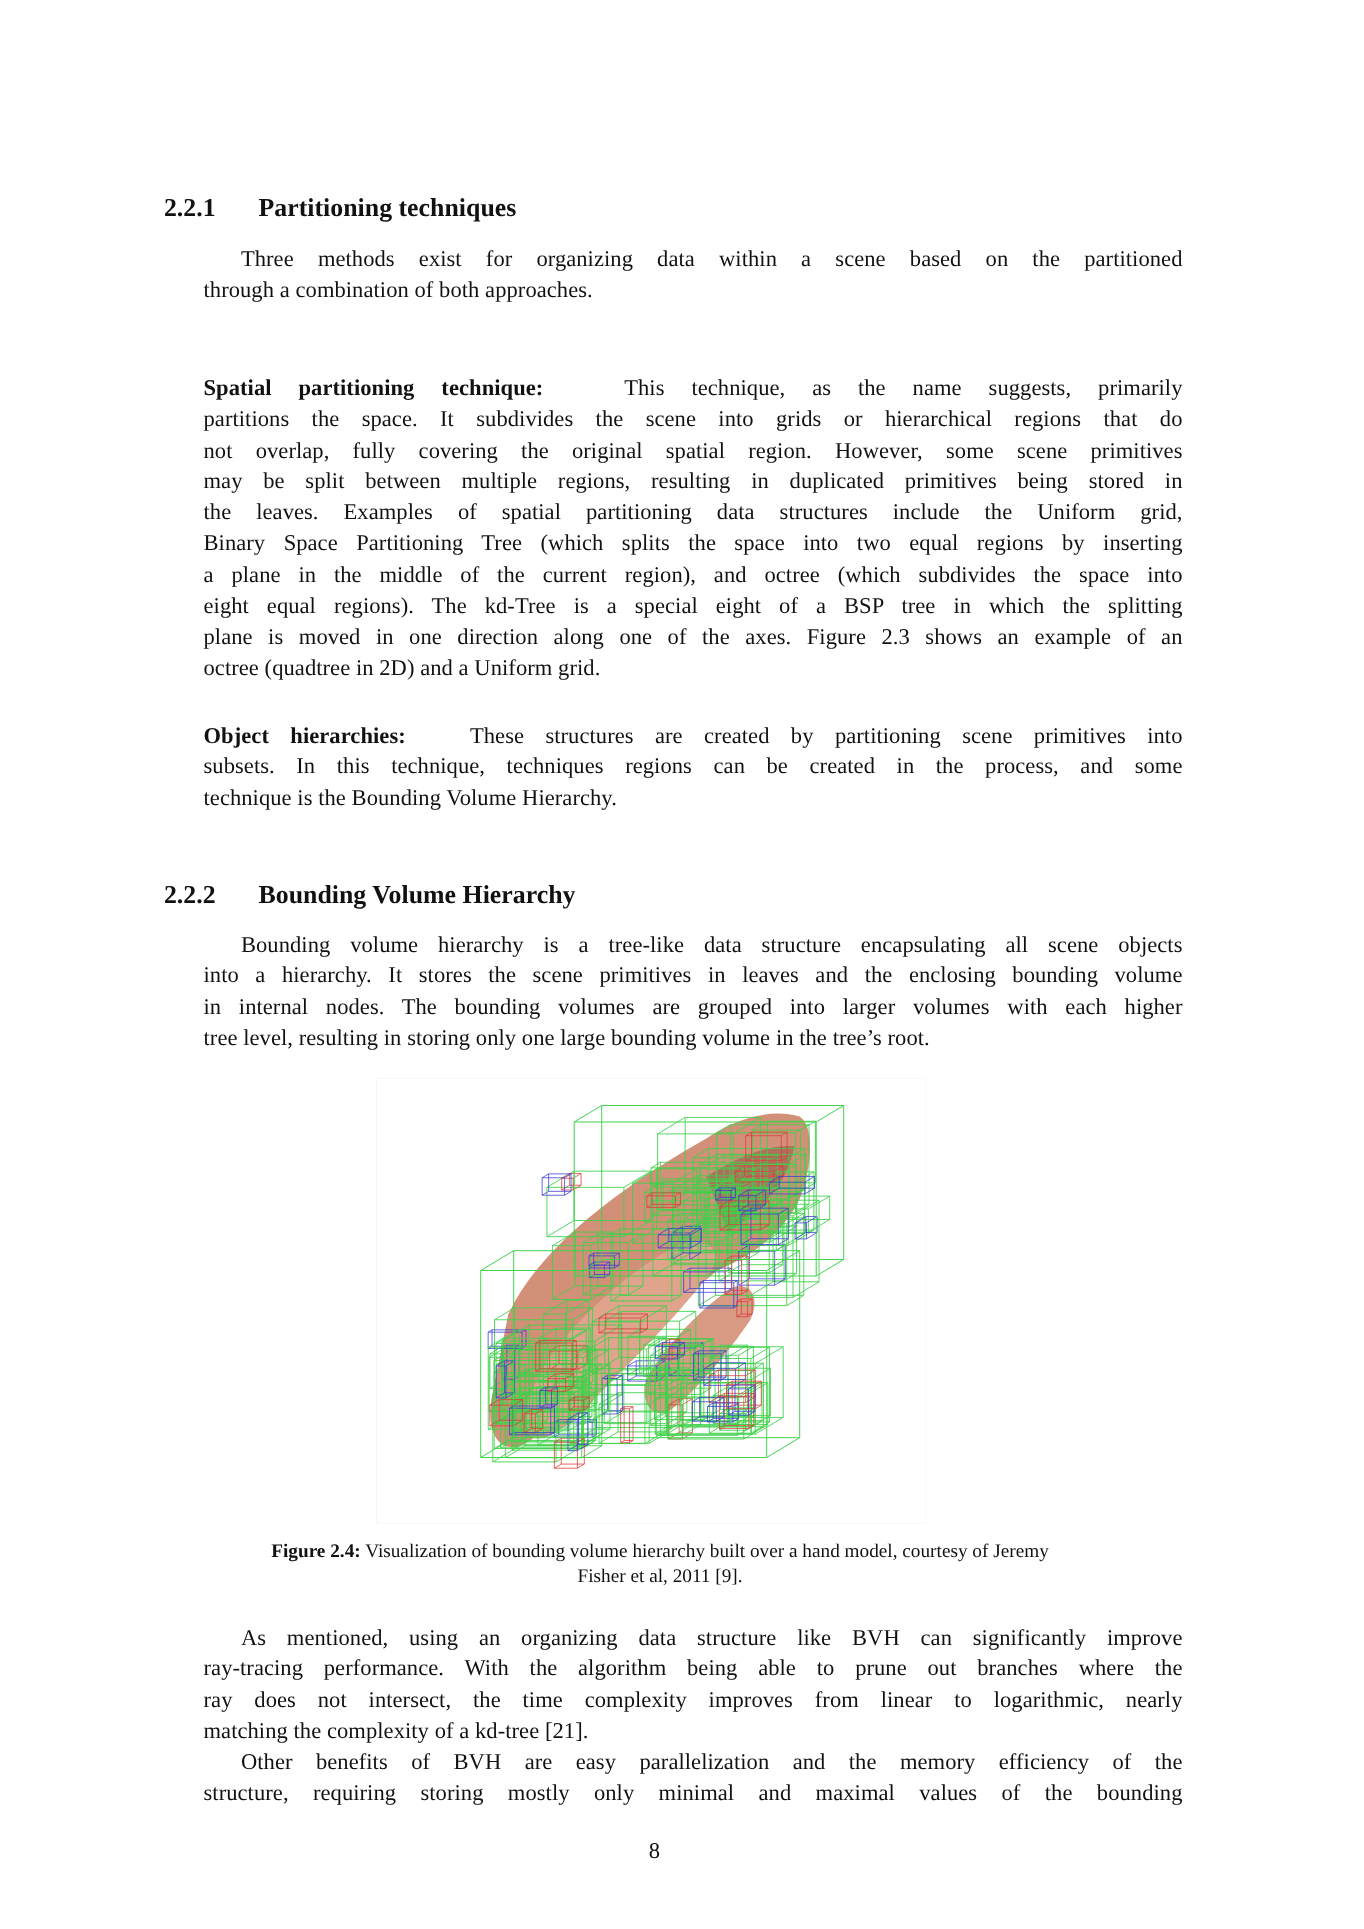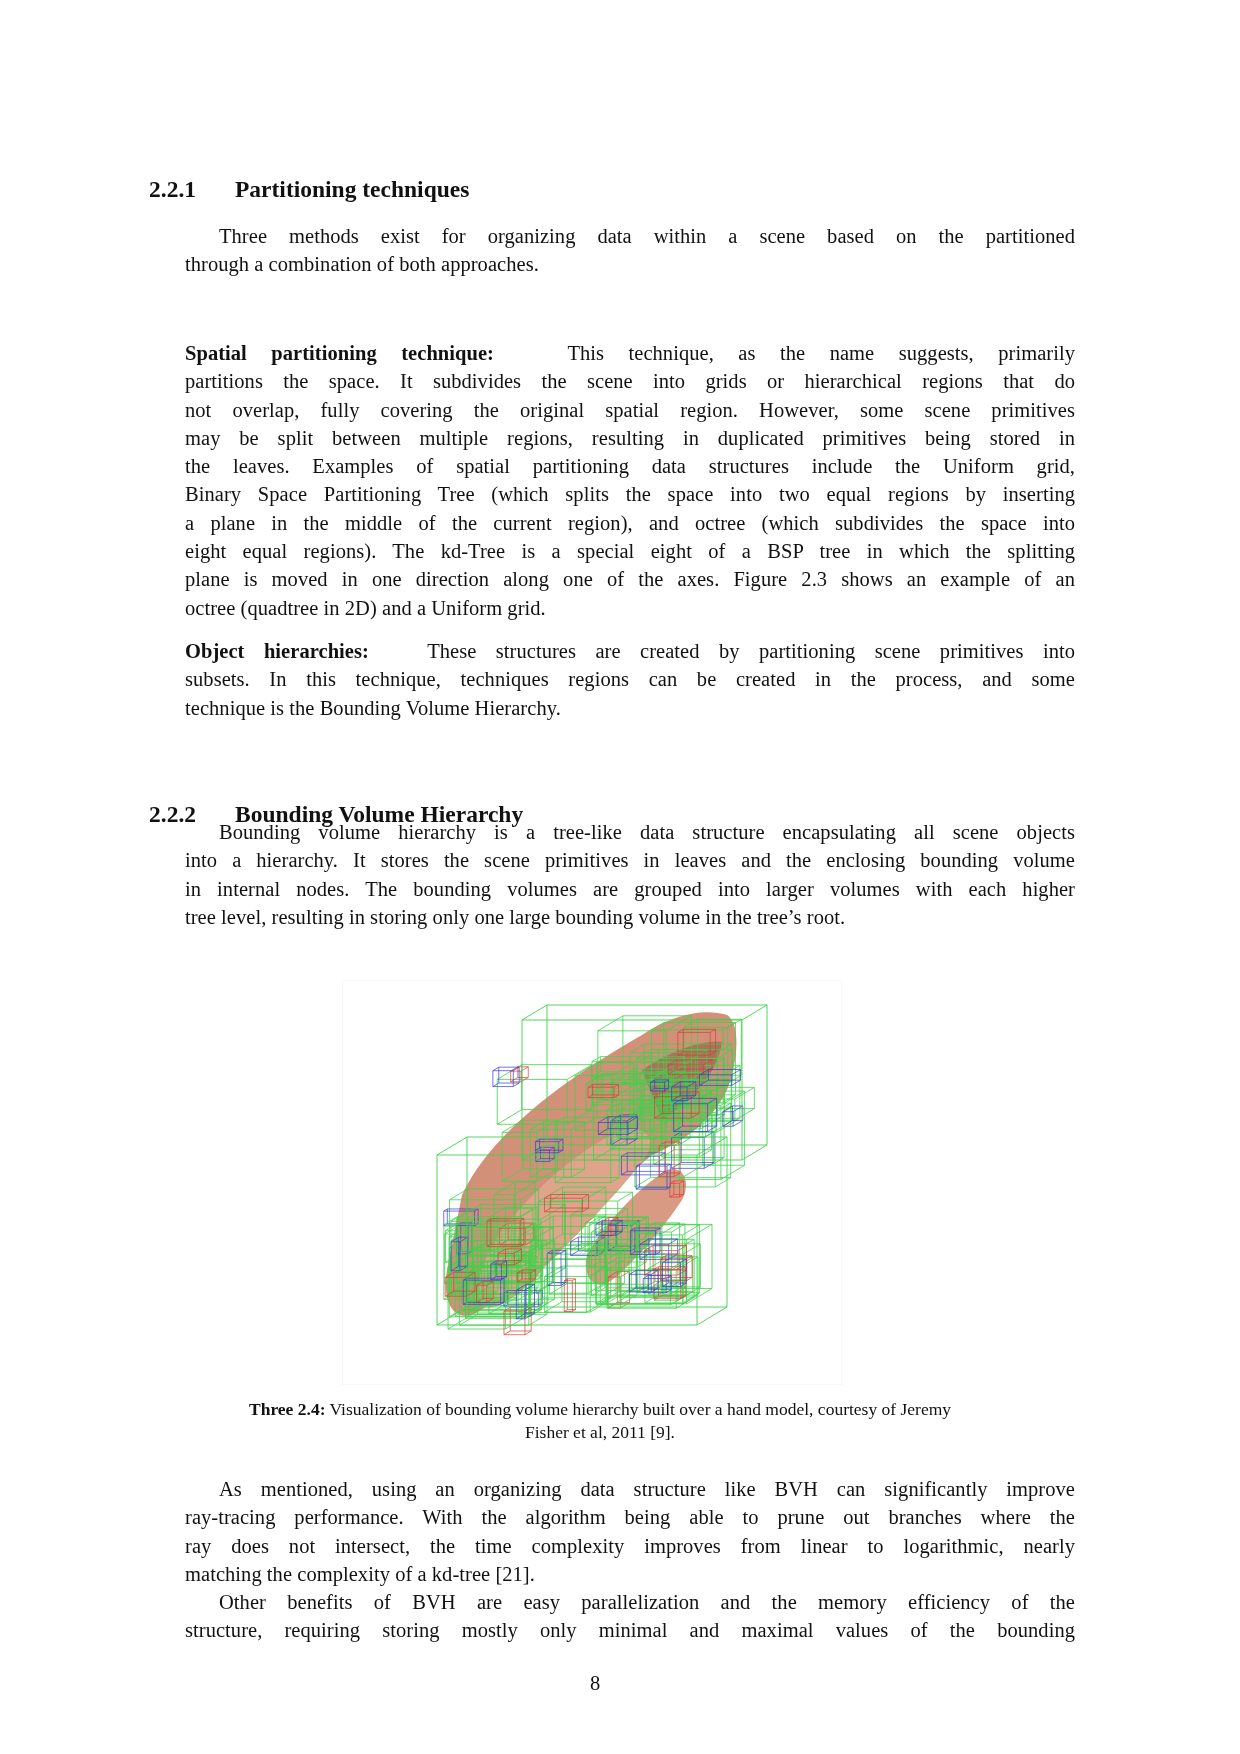--- a/index.html
+++ b/index.html
@@ -38,31 +38,31 @@
     <span class="line">not overlap, fully covering the original spatial region.  However, some scene primitives</span>
     <span class="line">may be split between multiple regions, resulting in duplicated primitives being stored in</span>
     <span class="line">the leaves.  Examples of spatial partitioning data structures include the Uniform grid,</span>
     <span class="line">Binary Space Partitioning Tree (which splits the space into two equal regions by inserting</span>
     <span class="line">a plane in the middle of the current region), and octree (which subdivides the space into</span>
     <span class="line">eight equal regions).  The kd-Tree is a special eight of a BSP tree in which the splitting</span>
     <span class="line">plane is moved in one direction along one of the axes. Figure 2.3 shows an example of an</span>
     <span class="line last">octree (quadtree in 2D) and a Uniform grid.</span>
   </div>
 
-  <div class="block" style="top:637px;">
+  <div class="block" style="top:655px;">
     <span class="line"><span class="runin">Object hierarchies:</span>&nbsp;&nbsp;&nbsp;<span>These structures are created by partitioning scene primitives into</span></span>
     <span class="line">subsets.  In this technique, techniques regions can be created in the process, and some</span>
     <span class="line last">technique is the Bounding Volume Hierarchy.</span>
   </div>
 
   <div class="h" style="top:801px;">
     <span class="num">2.2.2</span><span>Bounding Volume Hierarchy</span>
   </div>
 
-  <div class="block" style="top:818px;">
+  <div class="block" style="top:845px;">
     <span class="line indent">Bounding volume hierarchy is a tree-like data structure encapsulating all scene objects</span>
     <span class="line">into a hierarchy. It stores the scene primitives in leaves and the enclosing bounding volume</span>
     <span class="line">in internal nodes. The bounding volumes are grouped into larger volumes with each higher</span>
     <span class="line last">tree level, resulting in storing only one large bounding volume in the tree’s root.</span>
   </div>
 
   <div class="figure">
     <svg id="fig-svg" viewBox="0 0 500 405">
       <rect x="0" y="0" width="500" height="405" fill="#ffffff" stroke="#f2f2f2" stroke-width="1"></rect>
       <g id="hand">
@@ -192,21 +192,21 @@
           <path d="M174.332675880639,310.20828783236107 h8.429865639125802 v28.626690176433595 h-8.429865639125802 Z M184.0086744642389,304.40268868220113 h8.429865639125802 v28.626690176433595 h-8.429865639125802 Z M174.332675880639,310.20828783236107 l9.675998583599924,-5.805599150159954 M182.7625415197648,310.20828783236107 l9.675998583599924,-5.805599150159954 M182.7625415197648,338.8349780087947 l9.675998583599924,-5.805599150159954 M174.332675880639,338.8349780087947 l9.675998583599924,-5.805599150159954" fill="none" stroke="#3a3ad8" stroke-width="0.7"></path>
           <path d="M175.2758986859116,292.92470272955734 h13.437089414742859 v8.968321506835819 h-13.437089414742859 Z M180.21156024251655,289.96330579559435 h13.437089414742859 v8.968321506835819 h-13.437089414742859 Z M175.2758986859116,292.92470272955734 l4.935661556604934,-2.9613969339629604 M188.71298810065448,292.92470272955734 l4.935661556604934,-2.9613969339629604 M188.71298810065448,301.89302423639316 l4.935661556604934,-2.9613969339629604 M175.2758986859116,301.89302423639316 l4.935661556604934,-2.9613969339629604" fill="none" stroke="#e0393a" stroke-width="0.7"></path>
           <path d="M145.02310030935018,240.90962196804983 h33.062249978130914 v25.696184239067307 h-33.062249978130914 Z M148.8246899574047,238.62866817921713 h33.062249978130914 v25.696184239067307 h-33.062249978130914 Z M145.02310030935018,240.90962196804983 l3.8015896480545304,-2.280953788832718 M178.0853502874811,240.90962196804983 l3.8015896480545304,-2.280953788832718 M178.0853502874811,266.60580620711715 l3.8015896480545304,-2.280953788832718 M145.02310030935018,266.60580620711715 l3.8015896480545304,-2.280953788832718" fill="none" stroke="#e0393a" stroke-width="0.7"></path>
           <path d="M95,175 h260 v170 h-260 Z M125,157 h260 v170 h-260 Z M95,175 l30,-18 M355,175 l30,-18 M355,345 l30,-18 M95,345 l30,-18" fill="none" stroke="#3fd24a" stroke-width="0.9"></path>
           <path d="M180,40 h220 v140 h-220 Z M205,25 h220 v140 h-220 Z M180,40 l25,-15 M400,40 l25,-15 M400,180 l25,-15 M180,180 l25,-15" fill="none" stroke="#3fd24a" stroke-width="0.9"></path>
         </g>
     </svg>
   </div>
 
   <div class="caption">
-    <div><span class="lbl">Three 2.4:</span> <span>Visualization of bounding volume hierarchy built over a hand model, courtesy of Jeremy</span></div>
+    <div><span class="lbl">Figure 2.4:</span> <span>Visualization of bounding volume hierarchy built over a hand model, courtesy of Jeremy</span></div>
     <div>Fisher et al, 2011 [9].</div>
   </div>
 
   <div class="block" style="top:1475px;">
     <span class="line indent">As mentioned, using an organizing data structure like BVH can significantly improve</span>
     <span class="line">ray-tracing performance. With the algorithm being able to prune out branches where the</span>
     <span class="line">ray does not intersect, the time complexity improves from linear to logarithmic, nearly</span>
     <span class="line last">matching the complexity of a kd-tree [21].</span>
     <span class="line indent">Other benefits of BVH are easy parallelization and the memory efficiency of the</span>
     <span class="line">structure, requiring storing mostly only minimal and maximal values of the bounding</span>

